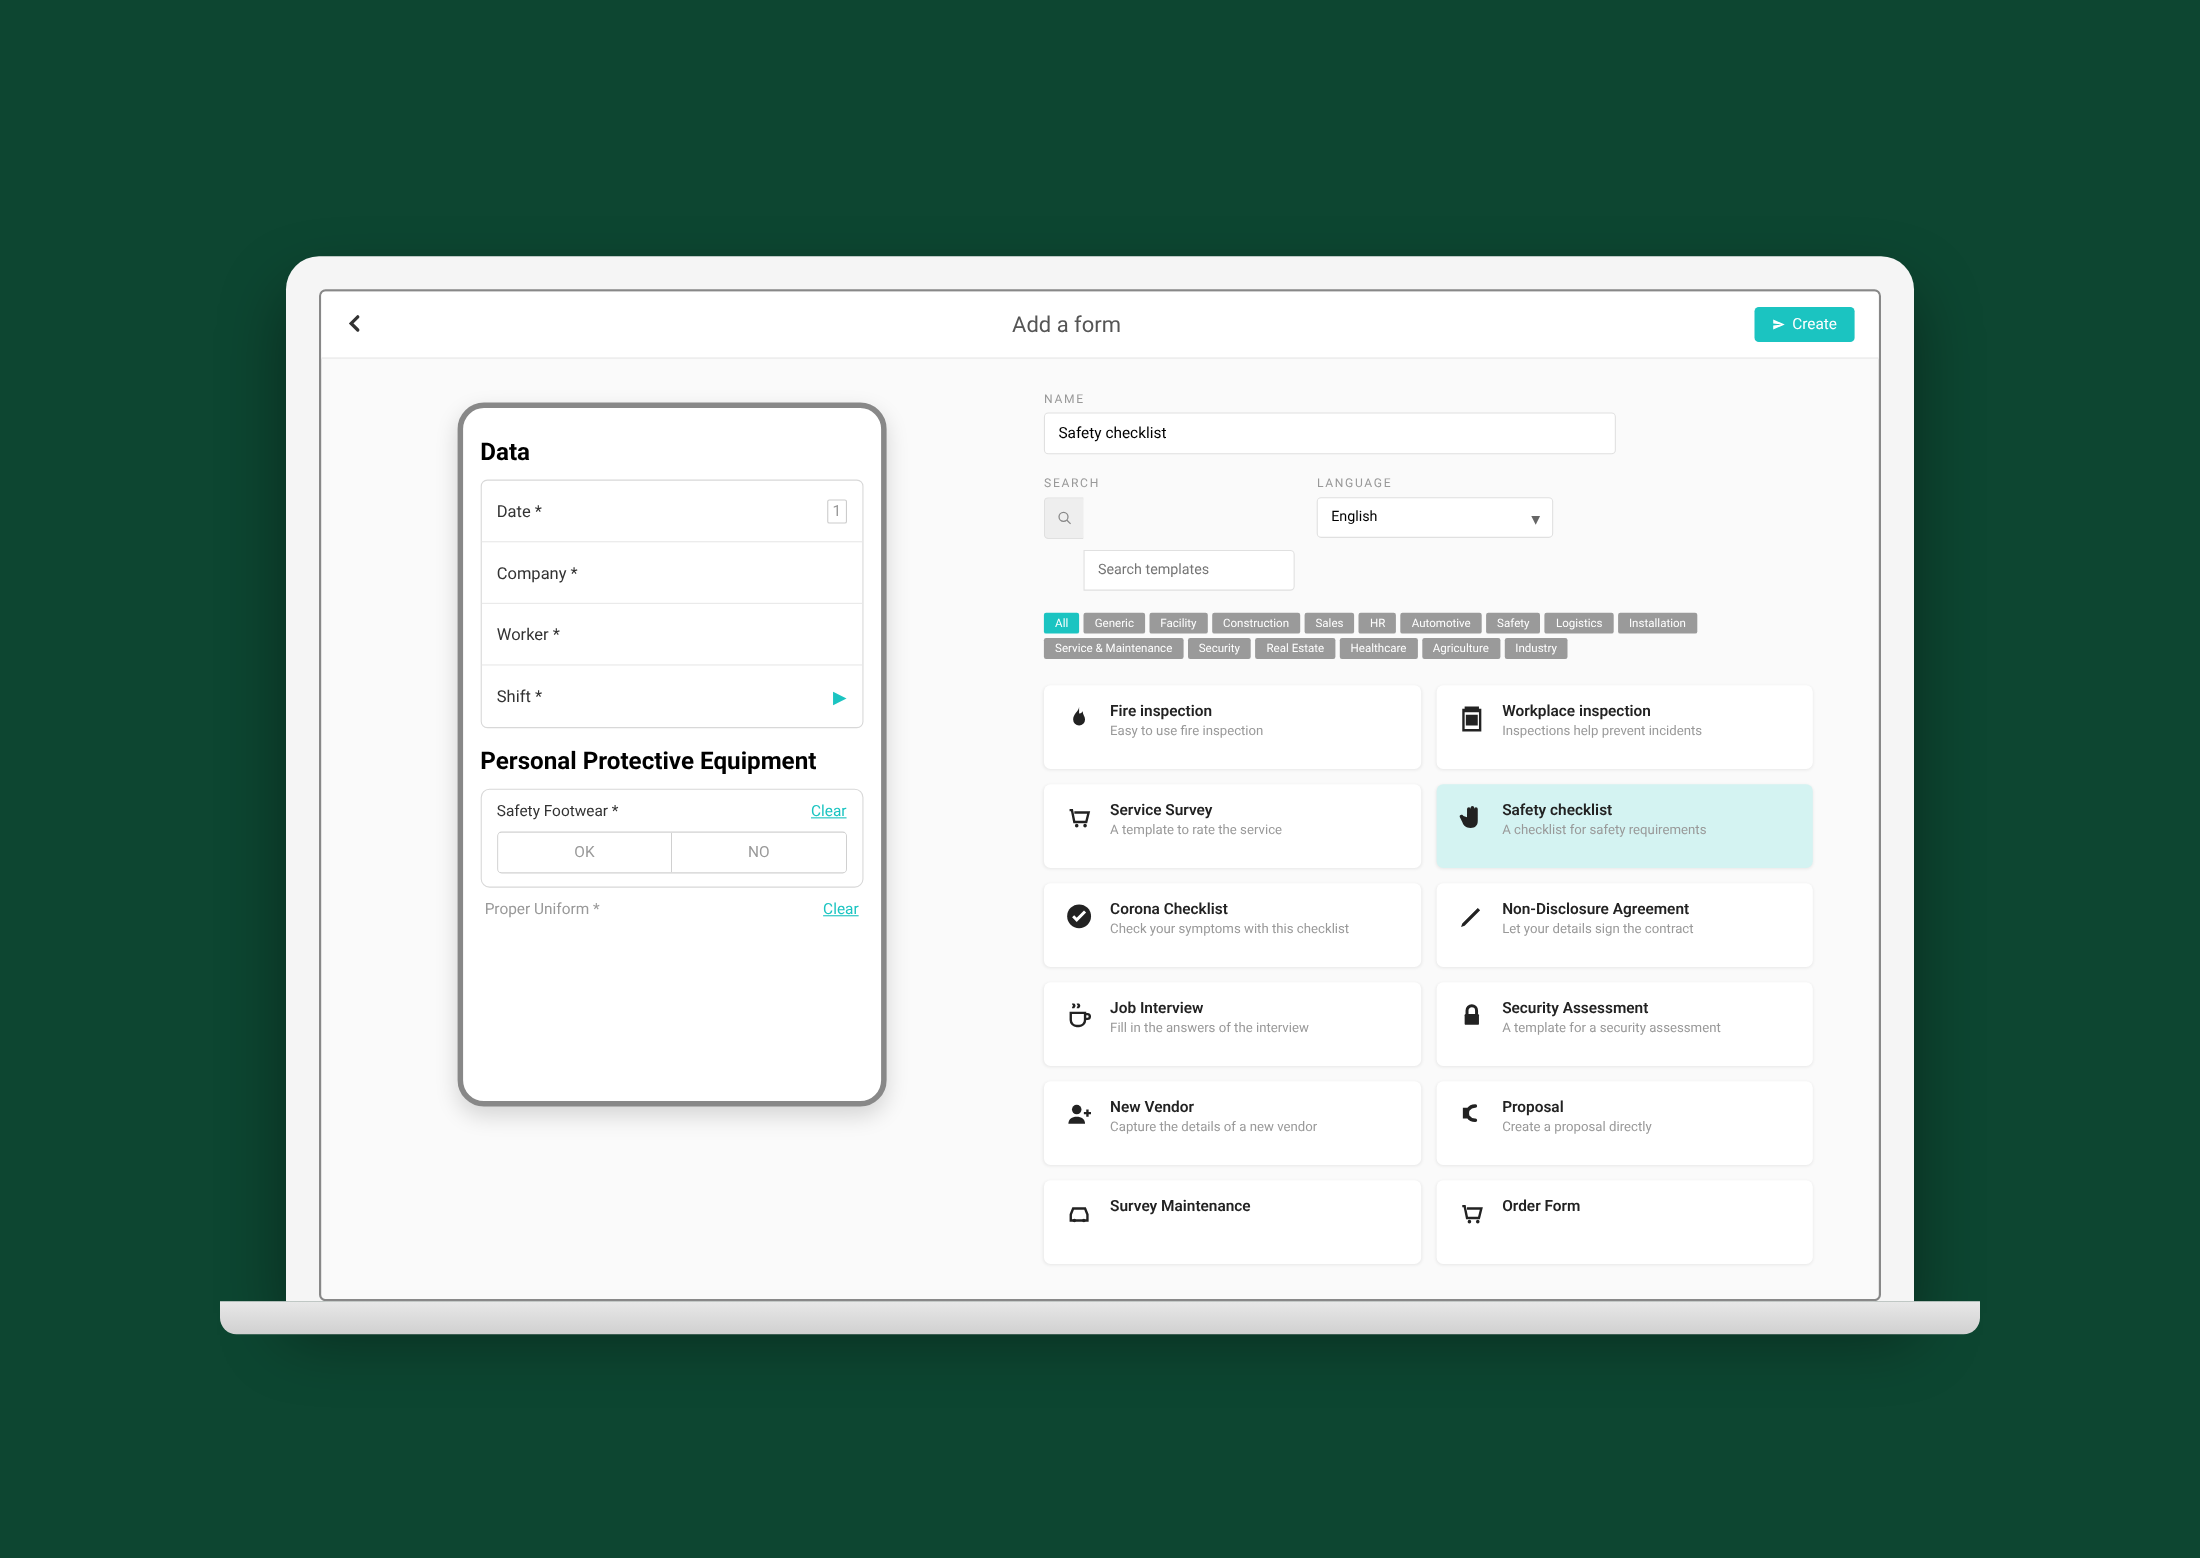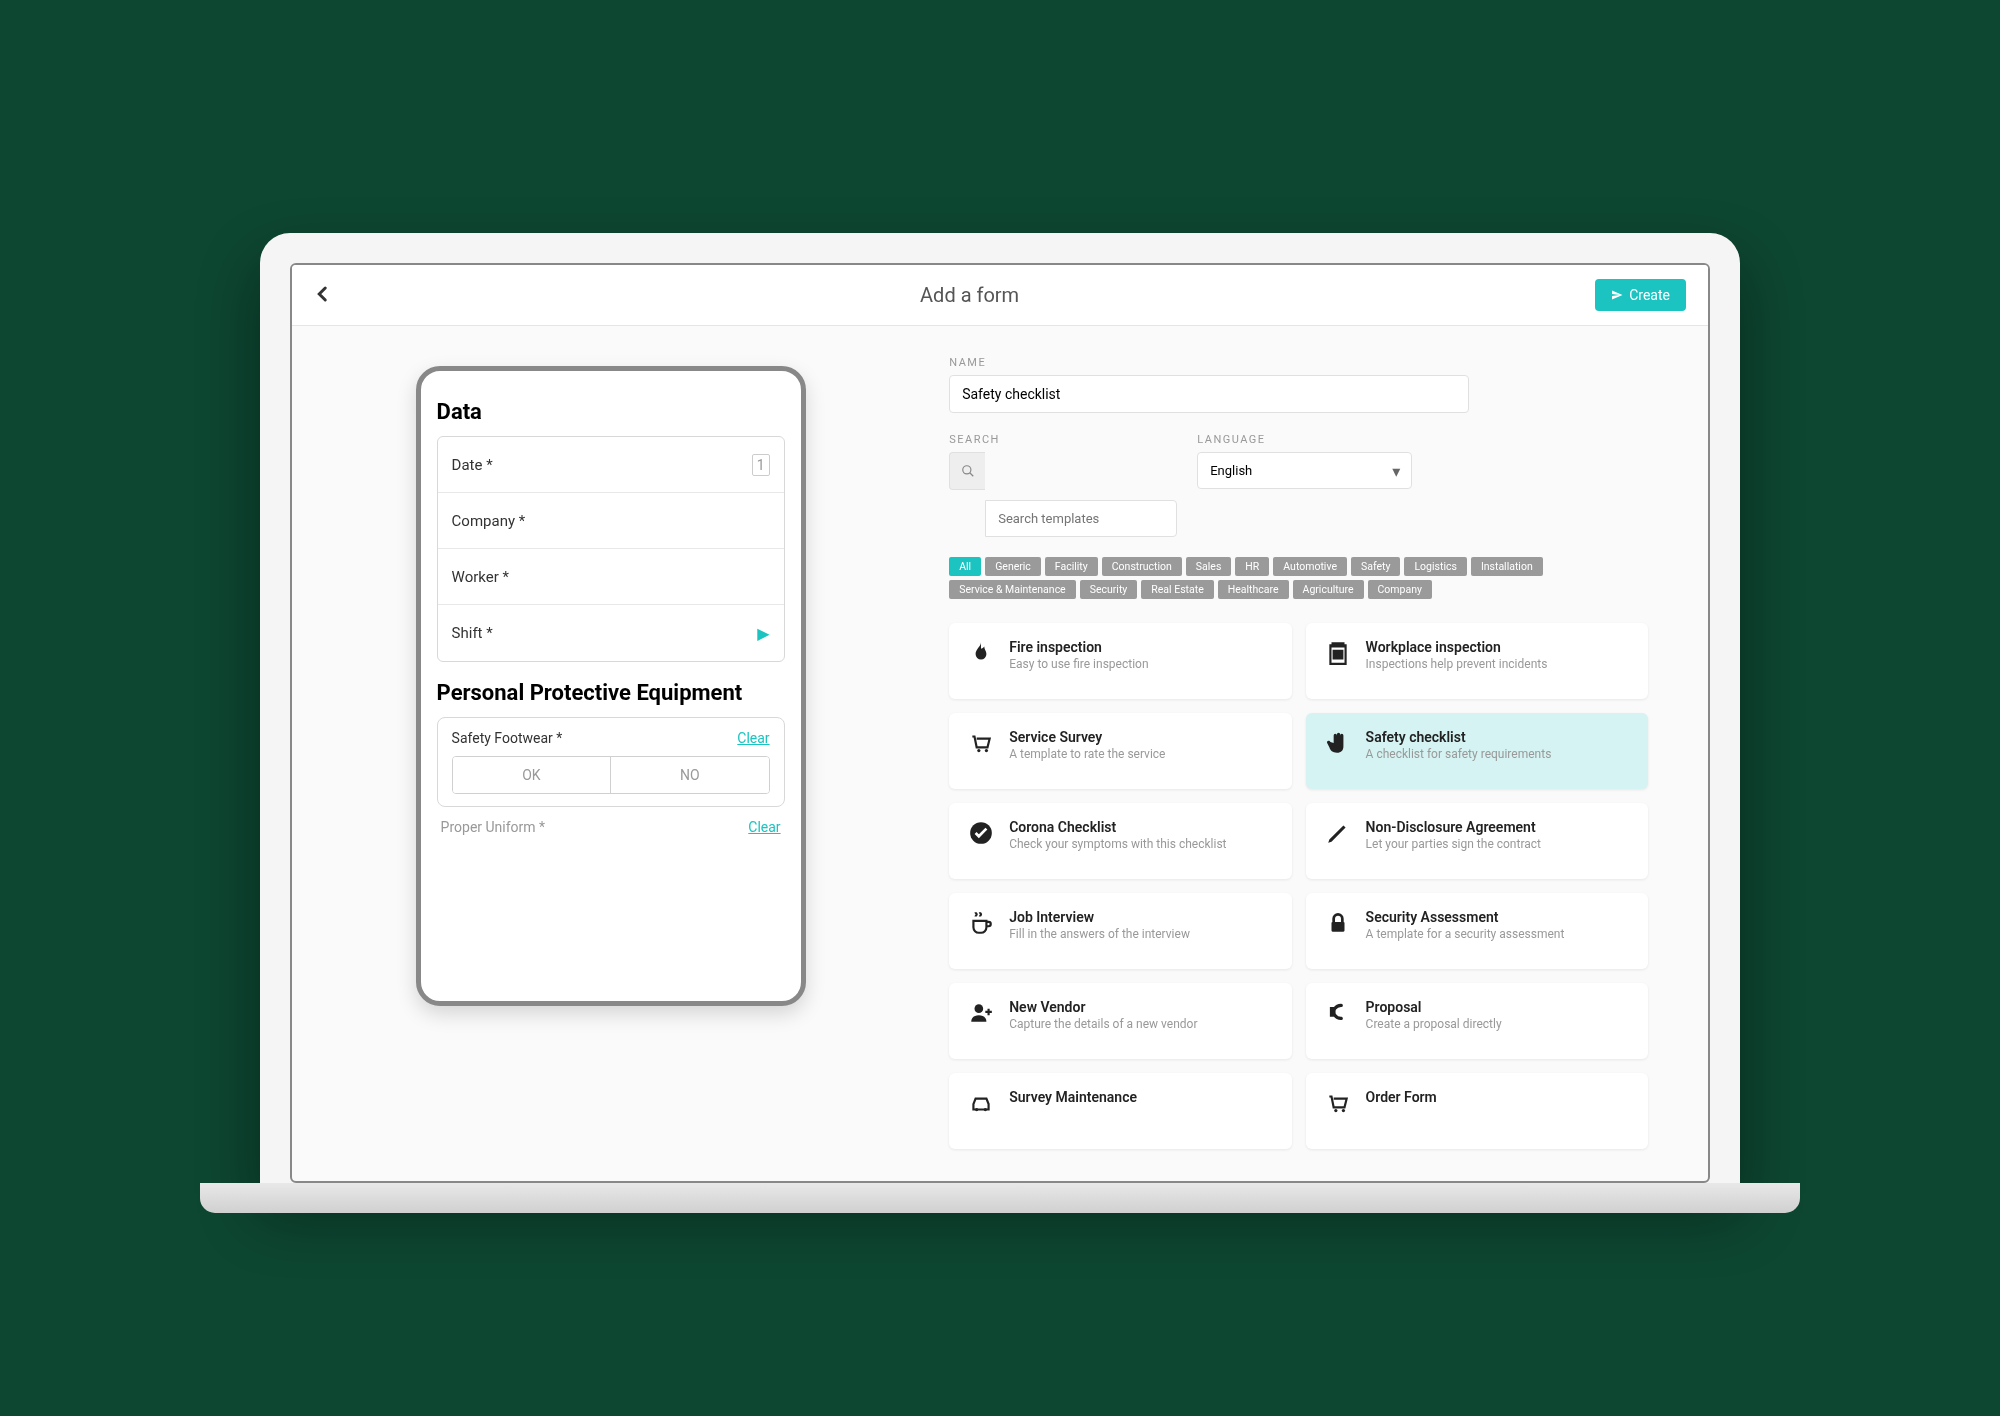--- a/index.html
+++ b/index.html
@@ -149,21 +149,21 @@
             <span class="tag">HR</span>
             <span class="tag">Automotive</span>
             <span class="tag">Safety</span>
             <span class="tag">Logistics</span>
             <span class="tag">Installation</span>
             <span class="tag">Service &amp; Maintenance</span>
             <span class="tag">Security</span>
             <span class="tag">Real Estate</span>
             <span class="tag">Healthcare</span>
             <span class="tag">Agriculture</span>
-            <span class="tag">Company</span>
+            <span class="tag">Industry</span>
           </div>
 
    <div class="templates" id="templates">
             <div class="tcard">
               <div class="ticon">
                 <svg viewBox="0 0 24 24">
                   <path d="M12 2c0 4-5 6-5 11a5 5 0 0010 0c0-3-2-4-2-7 0 0-1 2-3 2 0-3 0-6 0-6z"></path>
                 </svg>
               </div>
               <div class="tinfo">
@@ -219,21 +219,21 @@
               </div>
             </div>
             <div class="tcard">
               <div class="ticon">
                 <svg viewBox="0 0 24 24">
                   <path d="M3 21l3-1 13-13-2-2L4 18z M17 4l3 3"></path>
                 </svg>
               </div>
               <div class="tinfo">
                 <div class="ttitle">Non-Disclosure Agreement</div>
-                <div class="tdesc">Let your parties sign the contract</div>
+                <div class="tdesc">Let your details sign the contract</div>
               </div>
             </div>
             <div class="tcard">
               <div class="ticon">
                 <svg viewBox="0 0 24 24">
                   <path d="M5 10h12v6a5 5 0 01-5 5h-2a5 5 0 01-5-5z M17 11h2a2 2 0 010 4h-2 M7 6c0-1 1-1 1-2s-1-1-1-2 M11 6c0-1 1-1 1-2s-1-1-1-2" fill="none" stroke="#222" stroke-width="2"></path>
                 </svg>
               </div>
               <div class="tinfo">
                 <div class="ttitle">Job Interview</div>

